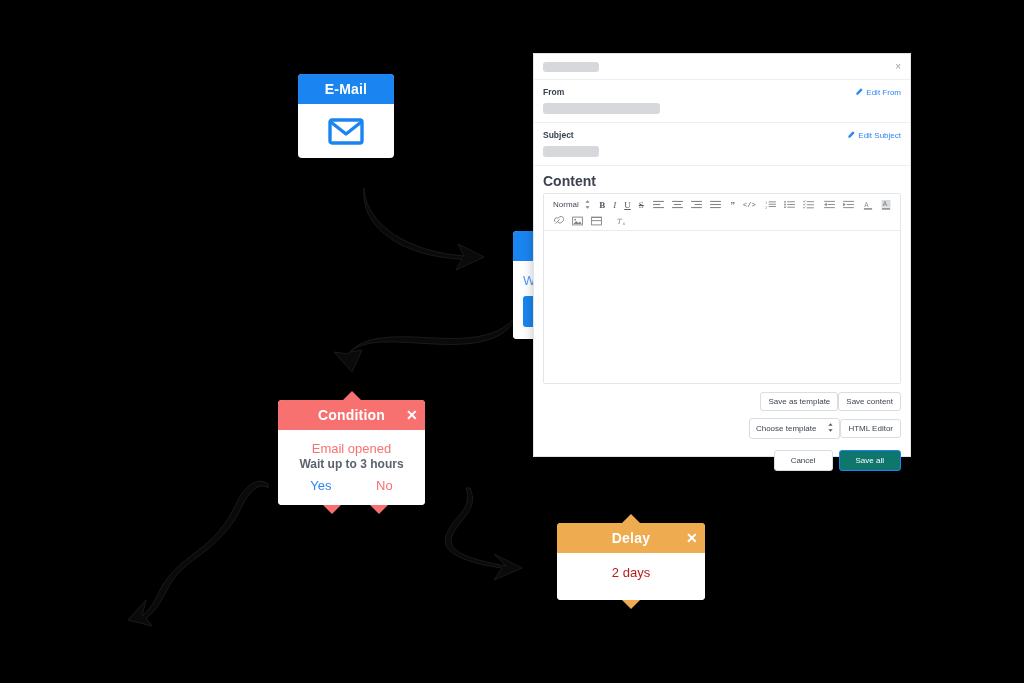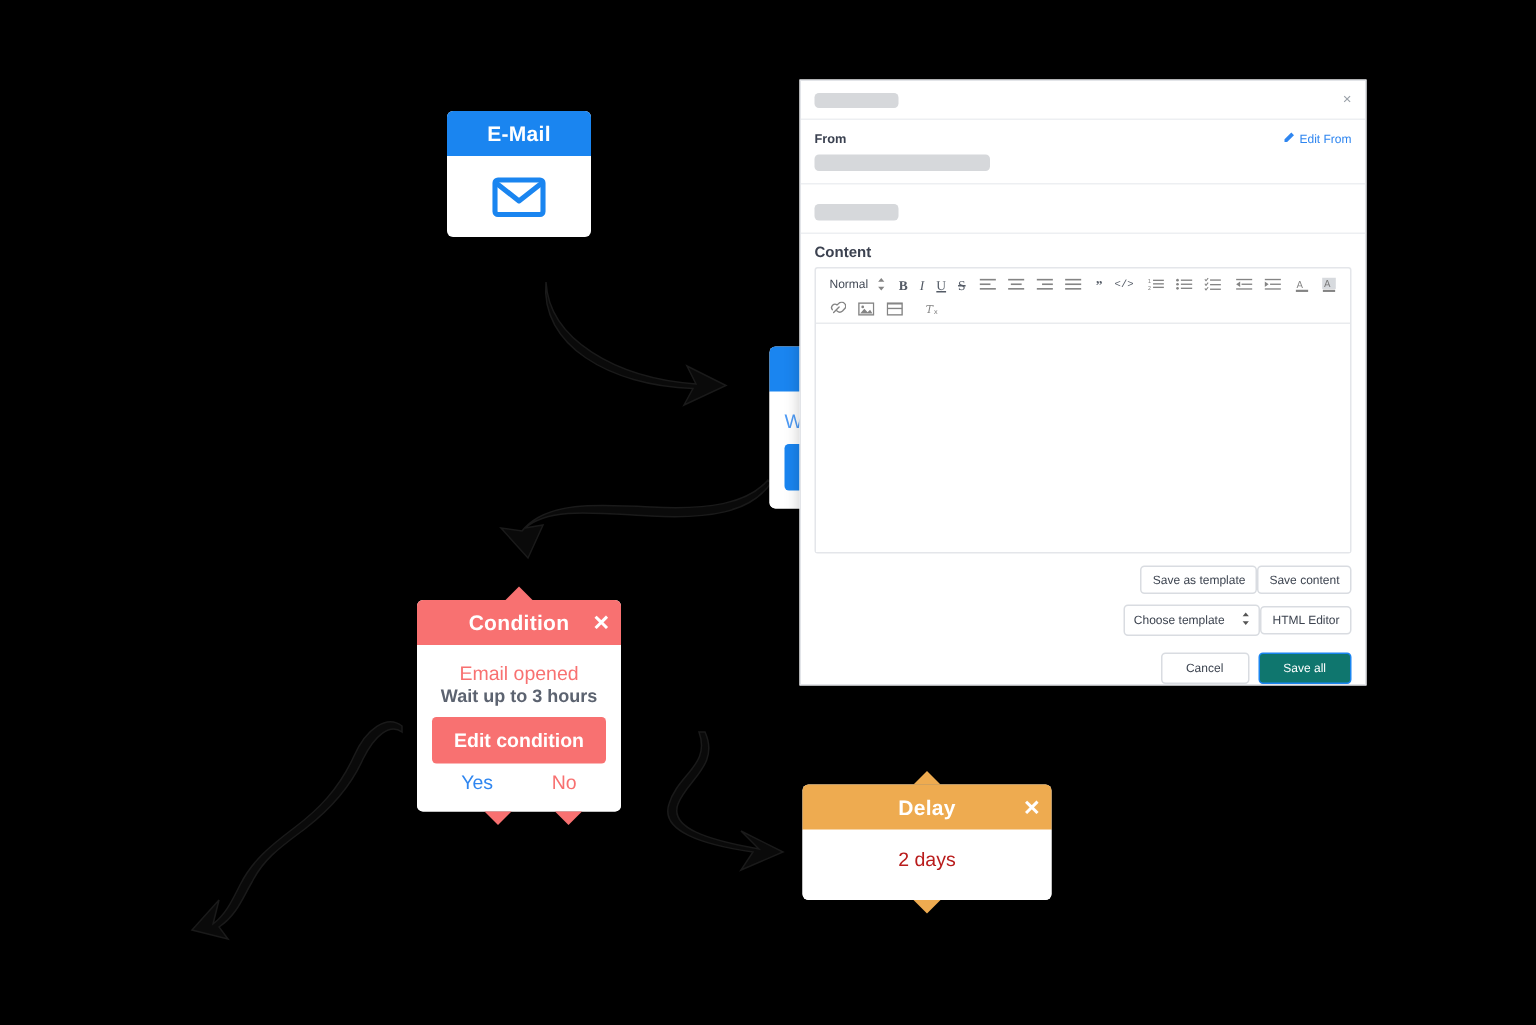--- a/index.html
+++ b/index.html
@@ -70,31 +70,31 @@
   #email-node .wf-head { background: #1a85f0; }
   #email-node .icon-wrap { height: 54px; display:flex; align-items:center; justify-content:center; }
 
   
   #email-detail { left: 513px; top: 231px; width: 137px; }
   #email-detail .wf-head { background:#1a85f0; }
   #email-detail .wf-btn  { background:#1a85f0; }
   #email-detail .wf-line { color:#4e9bf5; white-space: nowrap; overflow: visible; }
 
   
-  #condition-node { left: 278px; top: 400px; width: 136px; }
+  #condition-node { left: 278px; top: 400px; width: 147px; }
   #condition-node .wf-head { background:#f87171; }
   #condition-node .wf-btn  { background:#f87171; }
   .cond-title { color:#f87171; font-size:13px; margin: 3px 0 1px 0; }
   .cond-sub   { color:#5c6370; font-size:12px; font-weight:bold; margin: 0 0 7px 0; }
   .cond-yn { display:flex; justify-content:space-around; margin-top:5px; font-size:13px; }
   .cond-yes { color:#2f86f0; }
   .cond-no  { color:#f87171; }
 
   
-  #delay-node { left: 535px; top: 523px; width: 166px; }
+  #delay-node { left: 557px; top: 523px; width: 148px; }
   #delay-node .wf-head { background:#eeab50; }
   #delay-node .wf-btn  { background:#eeab50; }
   #delay-node .wf-line { color:#b91c1c; }
 
   
   #editor {
     position: absolute; left: 533px; top: 53px; width: 378px; height: 404px;
     background: #ffffff;
     border: 1px solid #e2e4e8;
     box-shadow: 0 2px 10px rgba(0,0,0,0.25);
@@ -106,21 +106,21 @@
     padding: 0 9px; border-bottom: 1px solid #edeff2;
   }
   .ghost { background:#d6d8db; border-radius:3px; height:10px; }
   .ed-x { color:#9aa0a8; font-size:10px; cursor:pointer; line-height:1; }
   .ed-section { border-bottom: 1px solid #edeff2; padding: 7px 9px 8px 9px; }
   .ed-label-line { display:flex; align-items:center; justify-content:space-between; }
   .ed-label { font-size:8.5px; font-weight:bold; color:#3a4150;text-align:center; }
   .ed-link { font-size:8px; color:#2f86f0; cursor:pointer; display:flex; align-items:center; gap:3px; }
   .pencil { display:inline-block; transform: rotate(0deg); font-size:8px; color:#2f86f0; }
 
-  .ed-content-label { font-size:10px; font-weight:bold; padding: 7px 9px 4px 9px; }
+  .ed-content-label { font-size:14px; font-weight:bold; padding: 7px 9px 4px 9px; }
 
   .ed-editor-box { margin: 0 9px; border:1px solid #e4e6ea; border-radius:2px; }
   .ed-toolbar { border-bottom:1px solid #e9ebee; padding:4px 5px 3px 5px; }
   .tb-line { display:flex; align-items:flex-end; gap:0; flex-wrap:nowrap; }
   .tb-item {
     font-size:9px; color:#545b66; padding: 1px 4px; cursor:pointer;
     display:inline-flex; align-items:center; justify-content:center; height:13px;
     font-family:"Liberation Serif", serif;
   }
   .tb-sel { font-family:"Liberation Sans", sans-serif; font-size:8px; color:#444b57; padding-right:2px;}
@@ -198,21 +198,20 @@
 
   <div class="wf-card" id="condition-node">
     <div class="tri tri-up" style="left:50%; margin-left:-9px; top:-9px; border-bottom:9px solid #f87171;"></div>
     <div class="wf-head">
       <span>Condition</span>
       <span class="wf-close">✕</span>
     </div>
     <div class="wf-body">
       <div class="cond-title">Email opened</div>
       <div class="cond-sub">Wait up to 3 hours</div>
-      <button class="wf-btn">Edit condition</button>
       <div class="cond-yn">
         <span class="cond-yes">Yes</span>
         <span class="cond-no">No</span>
       </div>
     </div>
     <div class="tri tri-down" style="left:45px; bottom:-9px; border-top:9px solid #f87171;"></div>
     <div class="tri tri-down" style="left:92px; bottom:-9px; border-top:9px solid #f87171;"></div>
   </div>
 
   <div class="wf-card" id="delay-node">
@@ -243,20 +242,31 @@
                 <path d="M7 0.5 L9.5 3 L3 9.5 L0.5 9.5 L0.5 7 Z" fill="#2f86f0"></path>
               </svg>
           </span>
           <span>Edit From</span>
         </span>
       </div>
       <div class="ghost" style="width:117px; margin-top:6px; height:11px;"></div>
     </div>
 
     <div class="ed-section">
+      <div class="ed-label-line">
+        <span class="ed-label">Subject</span>
+        <span class="ed-link">
+          <span class="pencil">
+            <svg width="7" height="7" viewBox="0 0 10 10">
+                <path d="M7 0.5 L9.5 3 L3 9.5 L0.5 9.5 L0.5 7 Z" fill="#2f86f0"></path>
+              </svg>
+          </span>
+          <span>Edit Subject</span>
+        </span>
+      </div>
       <div class="ghost" style="width:56px; margin-top:6px; height:11px;"></div>
     </div>
 
     <div class="ed-content-label">Content</div>
 
     <div class="ed-editor-box">
       <div class="ed-toolbar">
         <div class="tb-line">
           <span class="tb-item tb-sel">Normal</span>
           <span class="tb-item">

